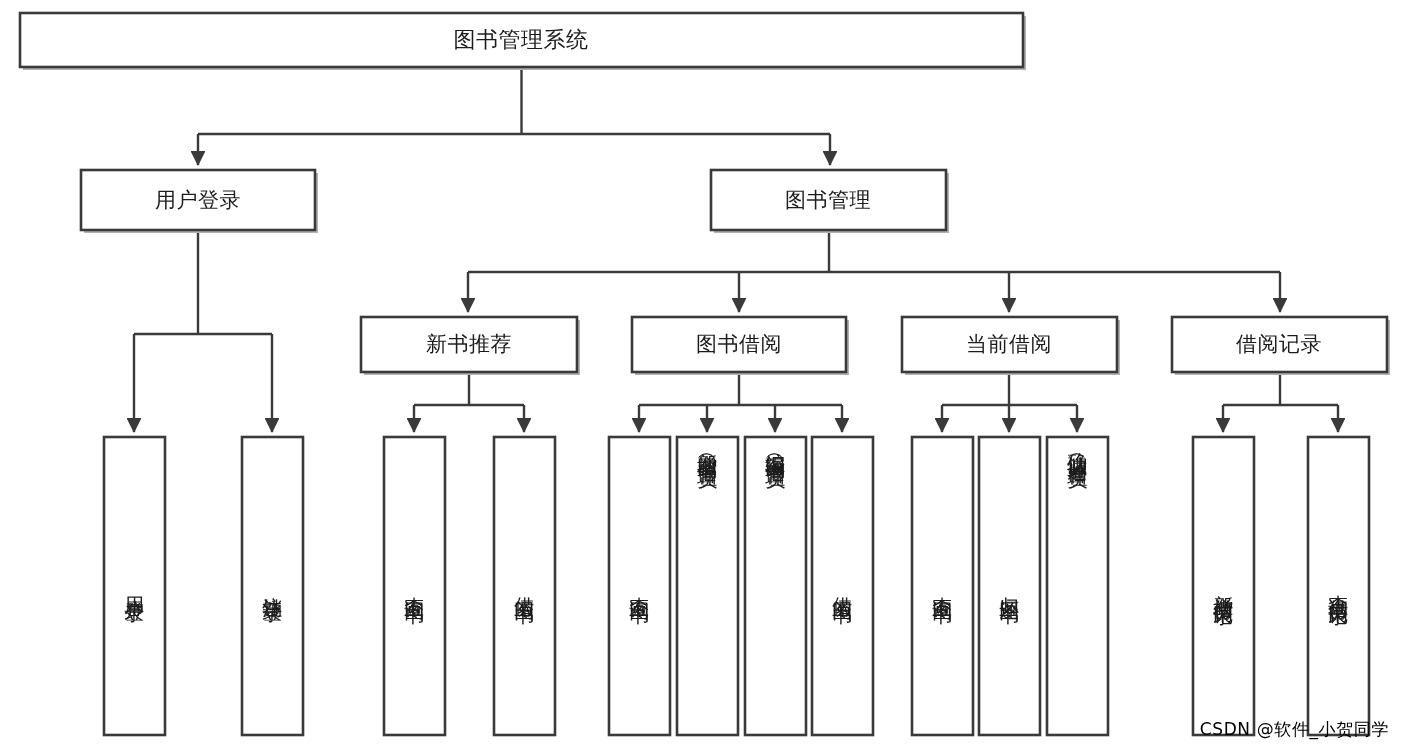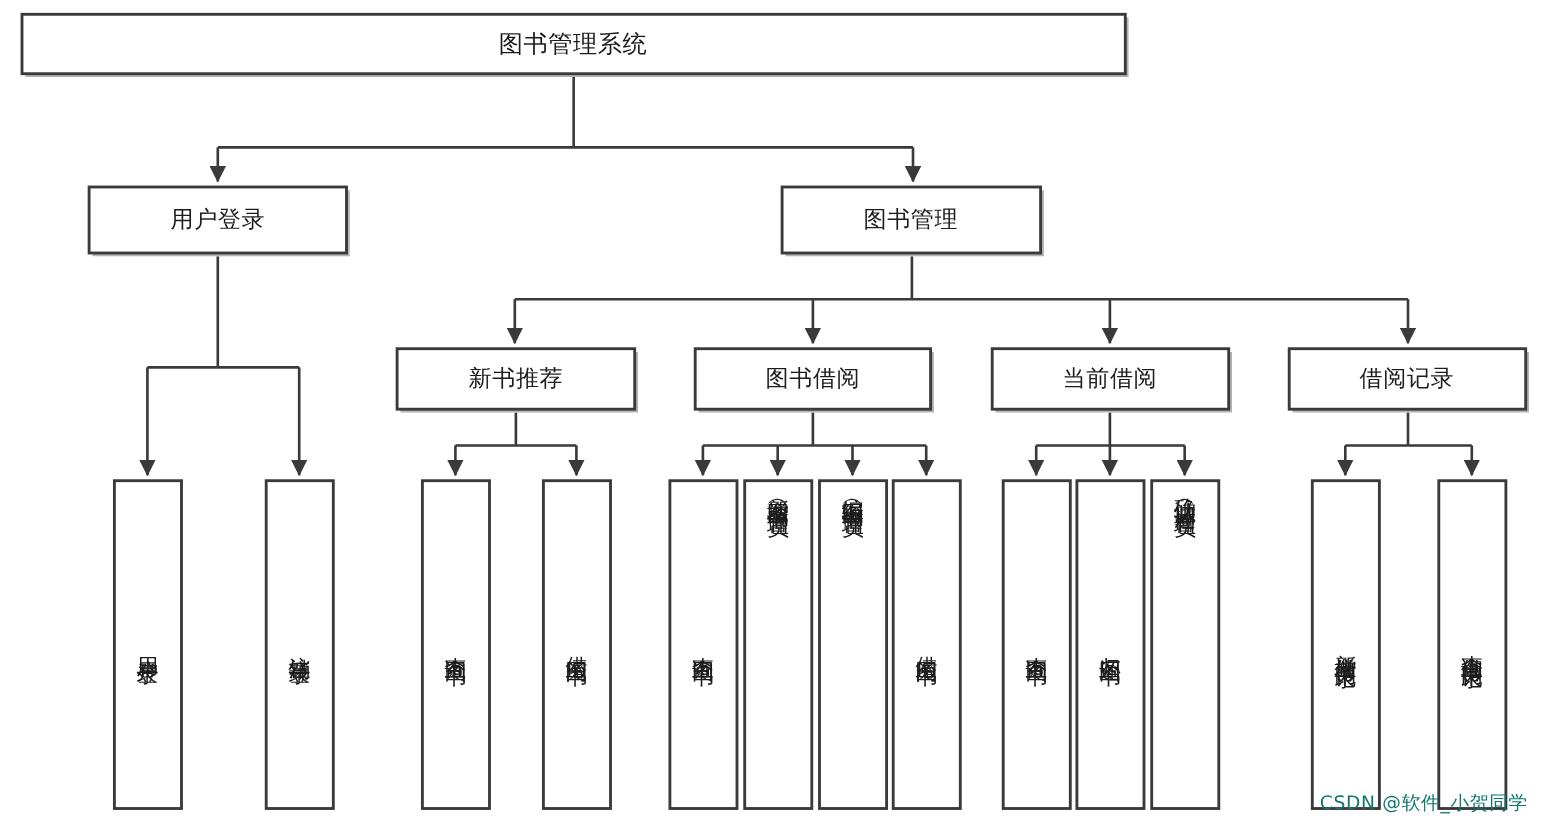--- a/index.html
+++ b/index.html
@@ -79,21 +79,21 @@
     letter-spacing: 2.5px;
     text-align: center;
     white-space: nowrap;
   }
   #watermark {
     position: absolute;
     right: 16px;
     bottom: 6px;
     font-family: "DejaVu Sans", "Liberation Sans", sans-serif;
     font-size: 17px;
-    color: #0f766e;
+    color: #000000;
     letter-spacing: 0.6px;
     user-select: none;
     white-space: nowrap;
   }
 </style>
 </head>
 <body>
 
 <div id="diagram-root">
 

